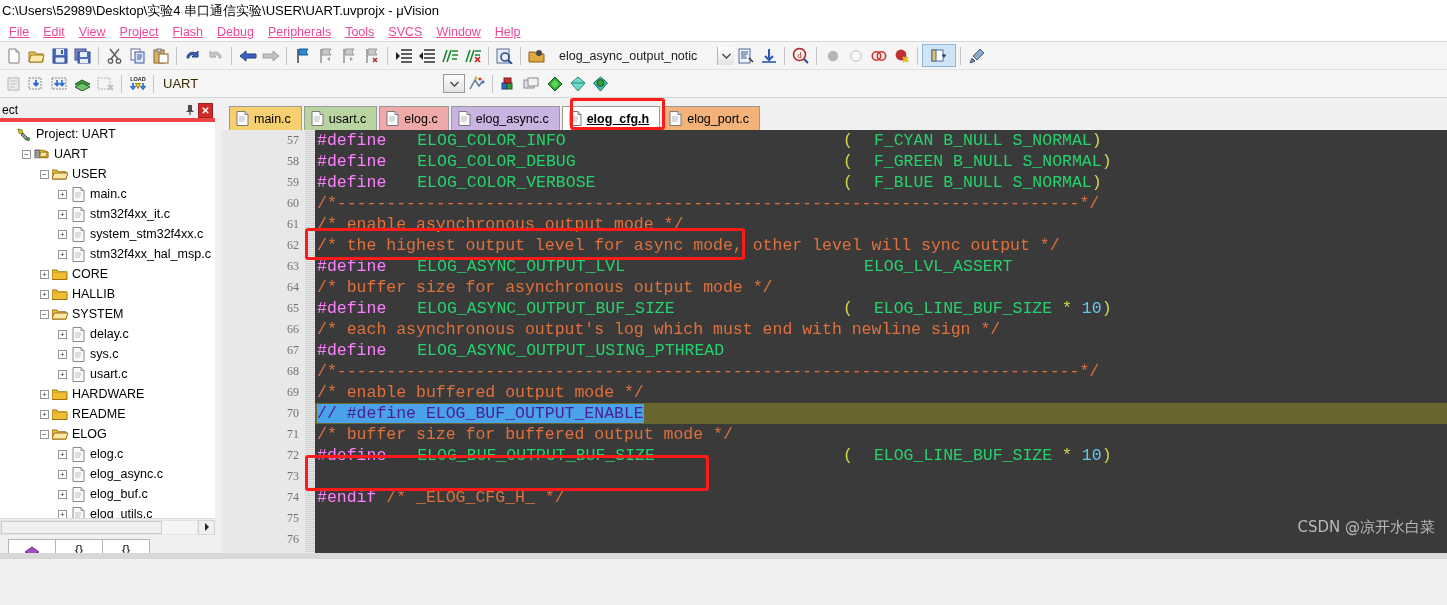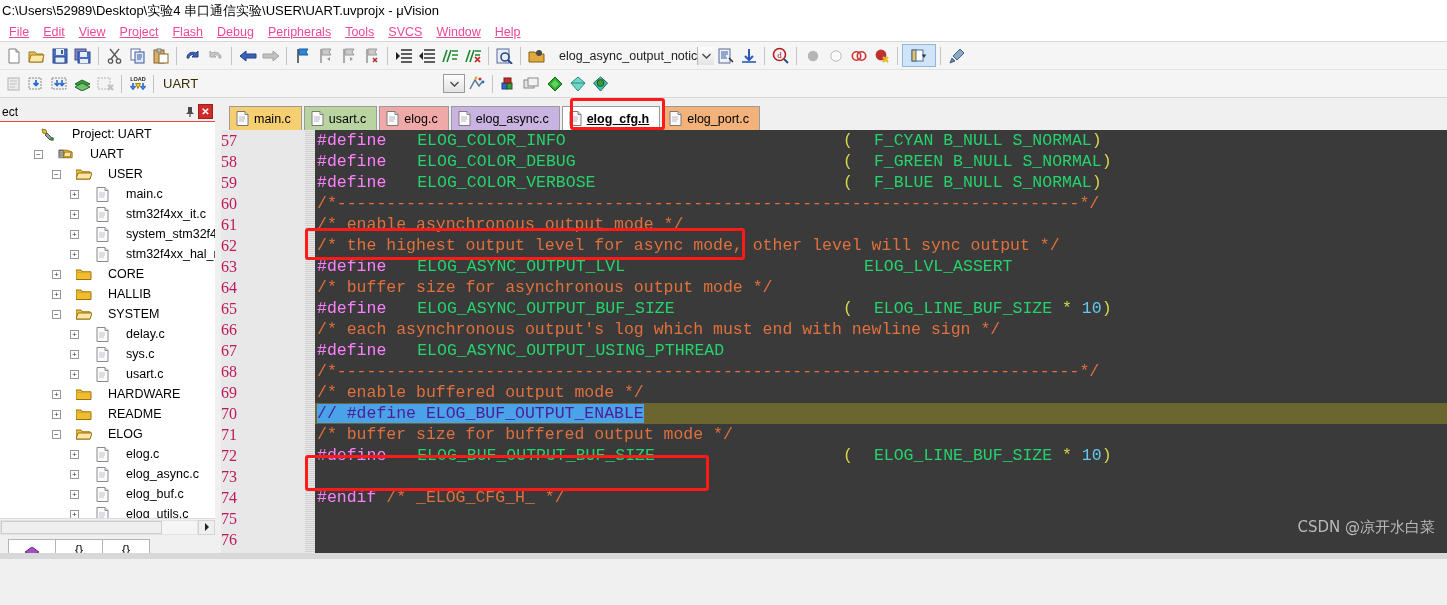--- a/index.html
+++ b/index.html
@@ -73,52 +73,52 @@
     position:relative;
   }
   .combo .label { flex:1; white-space:nowrap; overflow:hidden; }
   .combo .arrow {
     width: 17px; height: 18px;
     background: linear-gradient(#fdfdfd,#e3e3e3);
     border-left: 1px solid #b5b5b5;
     display:flex;align-items:center;justify-content:center;
     flex:0 0 auto;
   }
-  .combo.flat { border: none; background: transparent; }
+  .combo.flat { border: none; background: transparent; gap: 20px; }
   .combo.flat .label { color:#222; }
 
   
   #body { position:absolute; left:0; top:102px; right:0; bottom:0; }
 
   
   #projpanel {
     position:absolute; left:0; top:0; width:215px; bottom:0;
     background:#f0f0f0;
     display:flex; flex-direction:column;
   }
   #projhead {
     height:20px; display:flex; align-items:center;
     background:#f0f0f0;
     padding-left:2px;
-    border-bottom:1px solid #ef4444;
+    border-bottom:4px solid #ef4444;
   }
   #projhead .ptitle { flex:1; font-size:12px; color:#000; white-space:nowrap; overflow:hidden;}
   .pinbtn { width:16px;height:16px; display:flex;align-items:center;justify-content:center; font-size:11px; color:#333;}
   .closebtn {
     width:15px;height:15px;margin-right:2px;
     background:#cf2a2a; color:#fff; font-size:10px; font-weight:bold;
     display:flex;align-items:center;justify-content:center;
     border:1px solid #a02020;
   }
   #tree {
     flex:1; background:#fff; overflow:hidden;
     font-size:12.5px; position:relative;
     padding-top:2px;
   }
-  .trow { height:20px; display:flex; align-items:center; white-space:nowrap;gap:12px; }
+  .trow { height:20px; display:flex; align-items:center; white-space:nowrap; }
   .tind { flex:0 0 auto; }
   .tplus {
     width:9px;height:9px;border:1px solid #969696;background:#fff;
     display:flex;align-items:center;justify-content:center;
     font-size:8px;line-height:7px;color:#333;font-family:"Liberation Mono",monospace;
     flex:0 0 auto;
   }
   .tdash { width:9px; flex:0 0 auto; }
   .tlbl { margin-left:4px; color:#000; }
   .ticon { width:16px;height:16px;margin-left:3px;flex:0 0 auto;display:flex;align-items:center;justify-content:center;}
@@ -169,25 +169,25 @@
     position:absolute; left:0; top:28px; right:0; bottom:0;
     background:#3a3a3a;
     overflow:hidden;
   }
   #gutter {
     position:absolute; left:0; top:0; width:84px; bottom:0;
     background:#e8e8e8;
   }
   #gutter .gn {
     height:21px; line-height:21px;
-    text-align:left;
+    text-align:right;
     padding-right:6px;
     font-family:"Liberation Serif", serif;
-    font-size:16px;
-    color:#be185d;
+    font-size:12px;
+    color:#737373;
   }
   #foldcol {
     position:absolute; left:84px; top:0; width:10px; bottom:0;
     background: repeating-linear-gradient(0deg,#e8e8e8 0 1px,#d0d0d0 1px 2px);
   }
   #codescroll {
     position:absolute; left:94px; top:0; right:0; bottom:0;
     background:#3a3a3a;
   }
   .cline {

